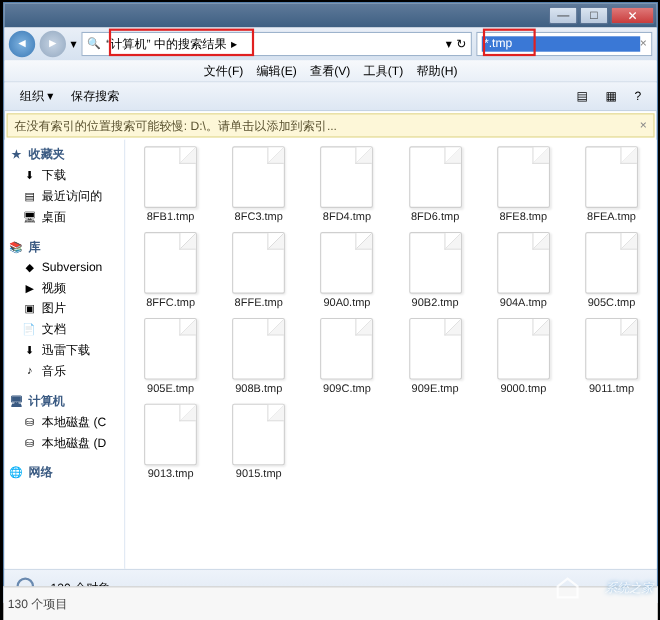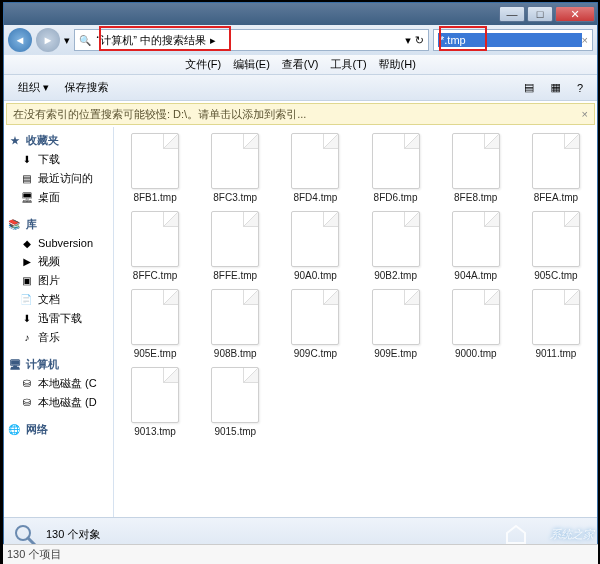--- a/index.html
+++ b/index.html
@@ -30,21 +30,21 @@
 .si { display: flex; align-items: center; gap: 4px; padding: 2px 2px 2px 14px; cursor: pointer; white-space: nowrap; overflow: hidden; }
 .ic { width: 14px; height: 14px; display: inline-flex; align-items: center; justify-content: center; font-size: 10px; }
 .main { flex: 1; overflow: hidden; background: #fff; padding: 6px 2px; }
 .grid { display: grid; grid-template-columns: repeat(6,1fr); gap: 8px 2px; }
 .file { display: flex; flex-direction: column; align-items: center; gap: 3px; cursor: pointer; }
 .fic { width: 48px; height: 56px; background: #fff; border: 1px solid #cfcfcf; border-radius: 2px; position: relative; box-shadow: 1px 1px 2px rgba(0,0,0,.08); }
 .fic::before { content: ""; position: absolute; top: 0; right: 0; width: 14px; height: 14px; background: linear-gradient(135deg,#fff 48%, #ddd 50%, #f5f5f5 52%); border-left: 1px solid #ddd; border-bottom: 1px solid #ddd; }
 .fn { font-size: 10px; color: #222; text-align: center; }
 .status { height: 34px; background: linear-gradient(#eef3fa,#dde7f3); border-top: 1px solid #c5d3e3; display: flex; align-items: center; padding: 0 8px; gap: 8px; }
 .mag { width: 26px; height: 26px; }
-.footer { position: absolute; left: 3px; bottom: 0; height: 20px; background: #f7f7f7; border-top: 1px solid #ccc; font-size: 10px; color: #444; padding: 0 4px; display: flex; align-items: center; width: 595px; }
+.footer { position: absolute; left: 3px; bottom: 0; height: 31px; background: #f7f7f7; border-top: 1px solid #ccc; font-size: 10px; color: #444; padding: 0 4px; display: flex; align-items: center; width: 595px; }
 .wm { position: absolute; right: 6px; bottom: 18px; color: rgba(255,255,255,.8); font-size: 16px; font-style: italic; pointer-events: none; text-shadow: 0 0 4px #5fa0d8; display:flex; align-items:center; gap:22px;}
 </style>
 </head>
 <body>
 
 <div class="window">
   <div class="titlebar">
     <div class="tbtn">—</div>
     <div class="tbtn">□</div>
     <div class="tbtn close">✕</div>

